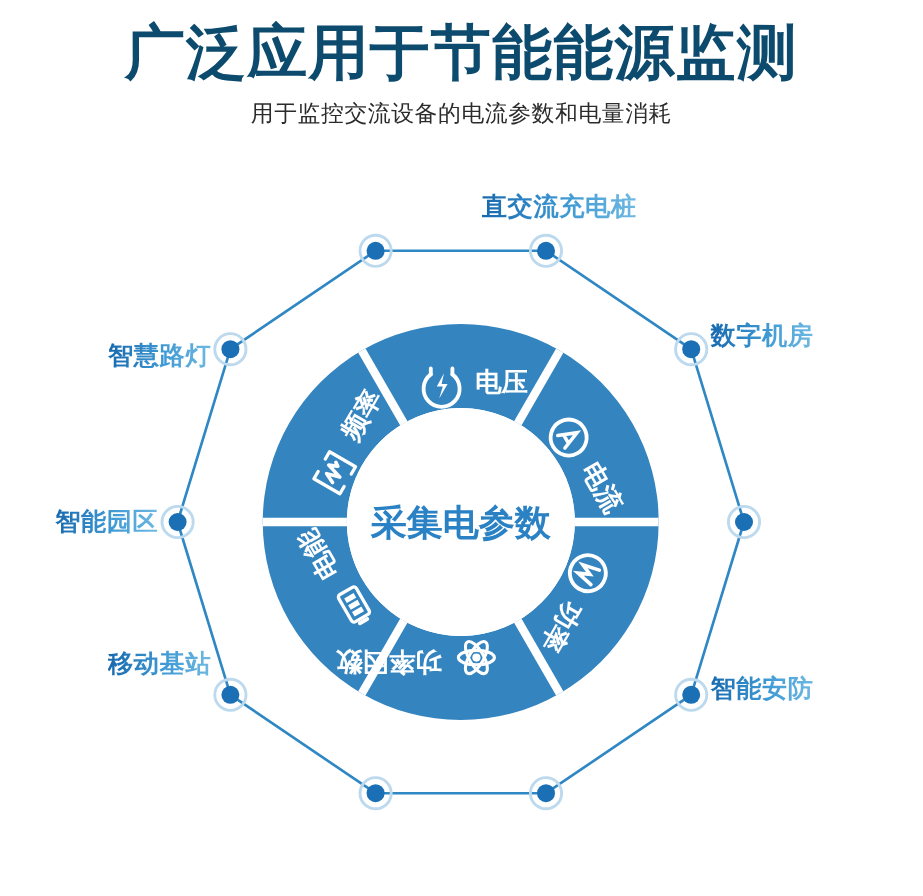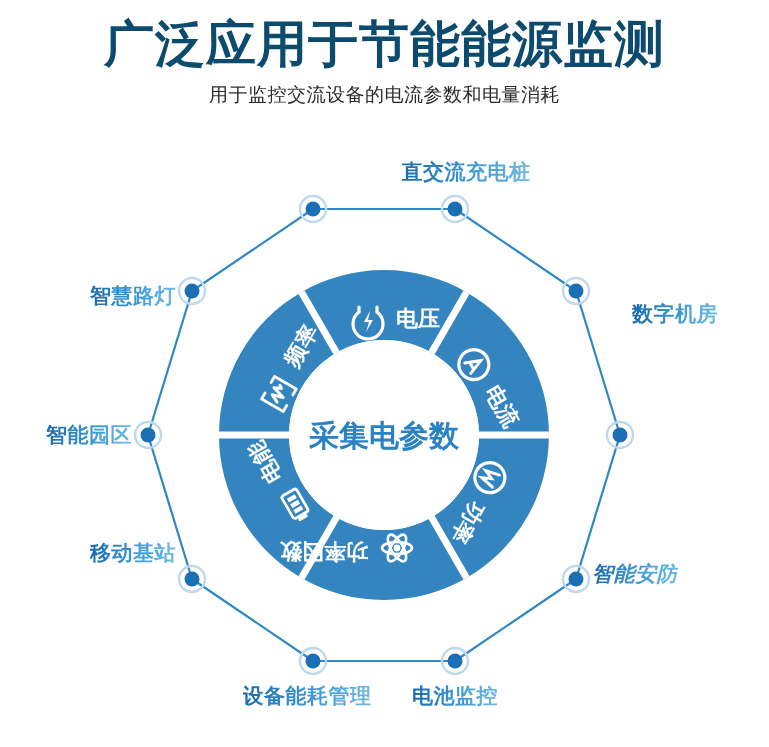--- a/index.html
+++ b/index.html
@@ -179,27 +179,25 @@
       <g>
         <circle cx="192" cy="161" r="13" fill="none" stroke="#bcd9ee" stroke-width="2.4"></circle>
         <circle cx="192" cy="161" r="7.5" fill="#1b6fb5"></circle>
       </g>
     </g>
   </svg>
 
 
   <div class="lbl t-center" style="left:448px;top:42px;margin-left:18px;">直交流充电桩</div>
 
-  <div class="lbl t-right" style="left:592px;top:184px;margin-left:40px;">数字机房</div>
-
-
-  <div class="lbl t-right" style="left:592px;top:444px;font-style:italic;">智能安防</div>
-
-  <div class="lbl t-center" style="left:455px;top:566px;">电池监控</div>
-
-  <div class="lbl t-center" style="left:307px;top:566px;">设备能耗管理</div>
+  <div class="lbl t-right" style="left:592px;top:150px;">数字机房</div>
+
+
+  <div class="lbl t-right" style="left:592px;top:444px;">智能安防</div>
+
+
 
   <div class="lbl t-left" style="left:176px;top:423px;">移动基站</div>
 
   <div class="lbl t-left" style="left:176px;top:166px;">智慧路灯</div>
 
   <div class="lbl t-left" style="left:132px;top:305px;">智能园区</div>
 </div>
 
 </body></html>

